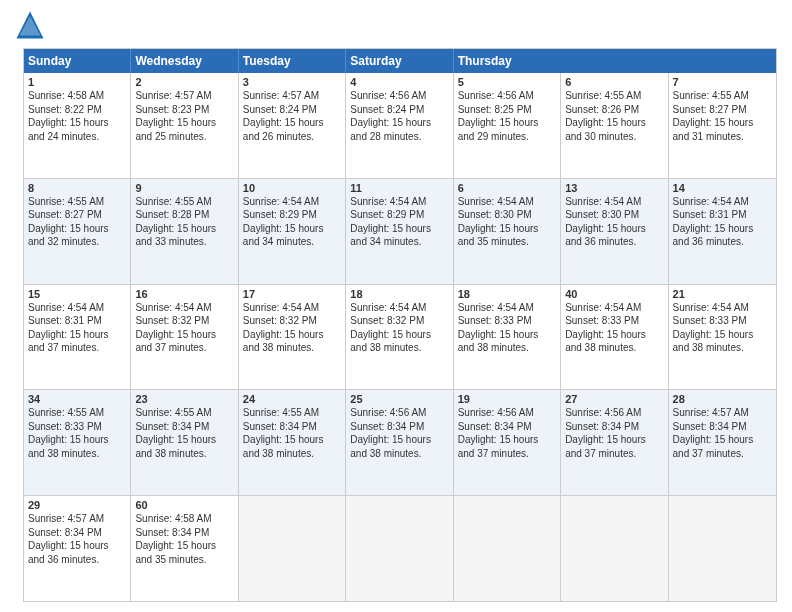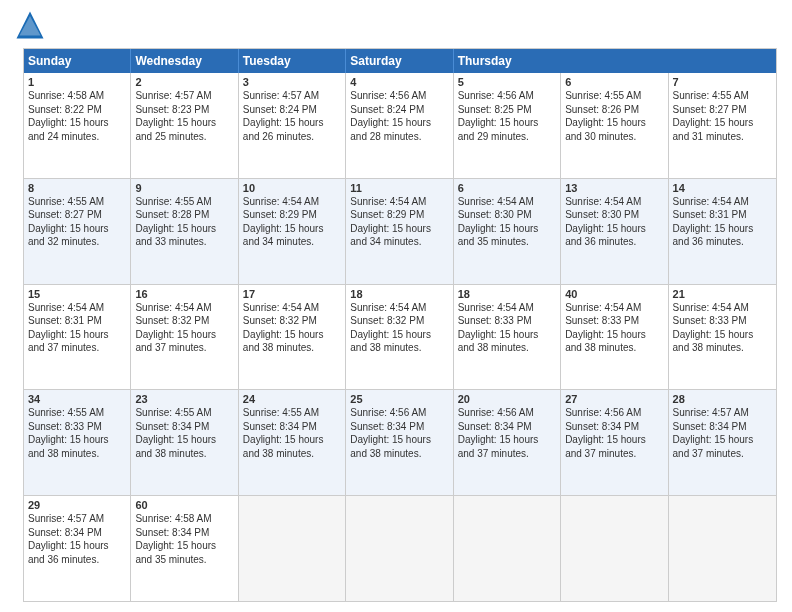--- a/index.html
+++ b/index.html
@@ -316,21 +316,21 @@
 and 38 minutes.</div>
           </div>
           <div class="cal-cell alt-row">
             <span class="day-num">25</span>
             <div class="cell-text" style="white-space: pre-line;">Sunrise: 4:56 AM
 Sunset: 8:34 PM
 Daylight: 15 hours
 and 38 minutes.</div>
           </div>
           <div class="cal-cell alt-row">
-            <span class="day-num">20</span>
+            <span class="day-num">19</span>
             <div class="cell-text" style="white-space: pre-line;">Sunrise: 4:56 AM
 Sunset: 8:34 PM
 Daylight: 15 hours
 and 37 minutes.</div>
           </div>
           <div class="cal-cell alt-row">
             <span class="day-num">27</span>
             <div class="cell-text" style="white-space: pre-line;">Sunrise: 4:56 AM
 Sunset: 8:34 PM
 Daylight: 15 hours

